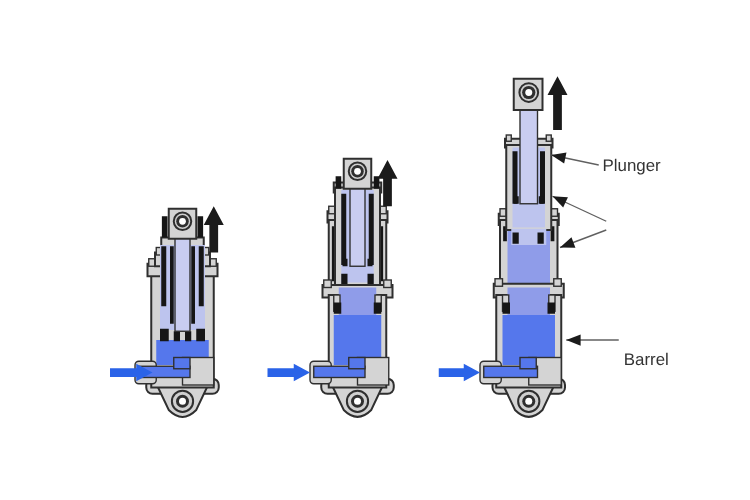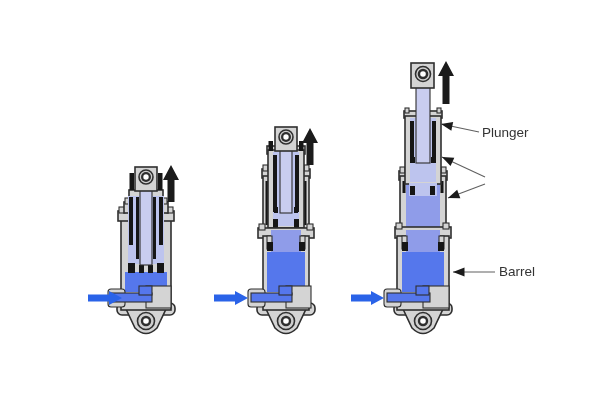--- a/index.html
+++ b/index.html
@@ -173,14 +173,14 @@
 
   <g>
     <line x1="479" y1="132" x2="441" y2="124" class="lead" marker-end="url(#leadhead)"></line>
     <line x1="485" y1="177" x2="442" y2="157" class="lead" marker-end="url(#leadhead)"></line>
     <line x1="485" y1="184" x2="448" y2="198" class="lead" marker-end="url(#leadhead)"></line>
     <line x1="495" y1="272" x2="453" y2="272" class="lead" marker-end="url(#leadhead)"></line>
   </g>
 </svg>
 
 <div class="lbl" style="left:482px;top:125px">Plunger</div>
-<div class="lbl" style="left:499px;top:264px">Barrel</div>
+<div class="lbl" style="left:499px;top:280px">Barrel</div>
 </div>
 
 </body></html>

